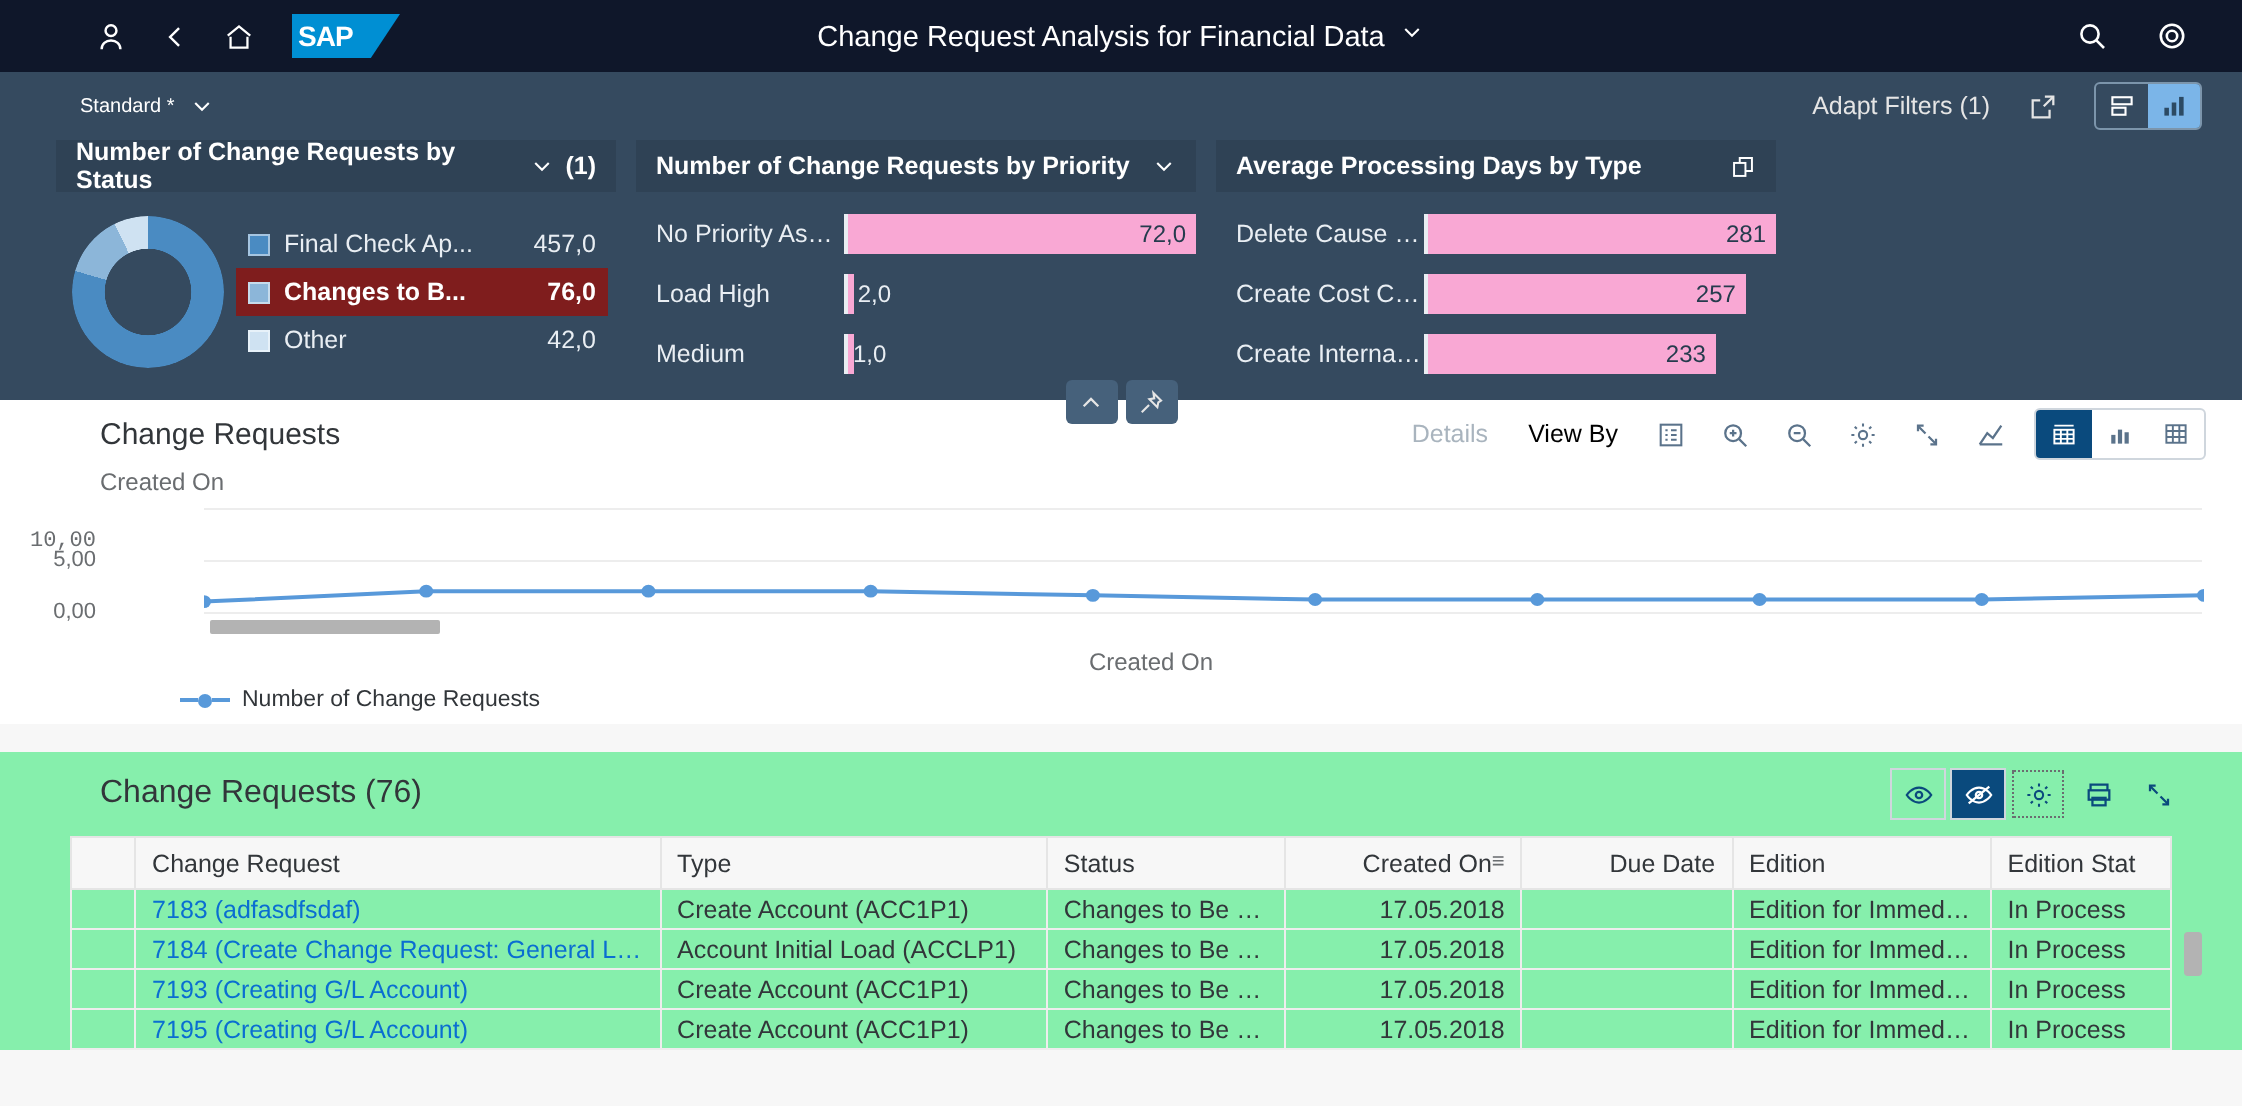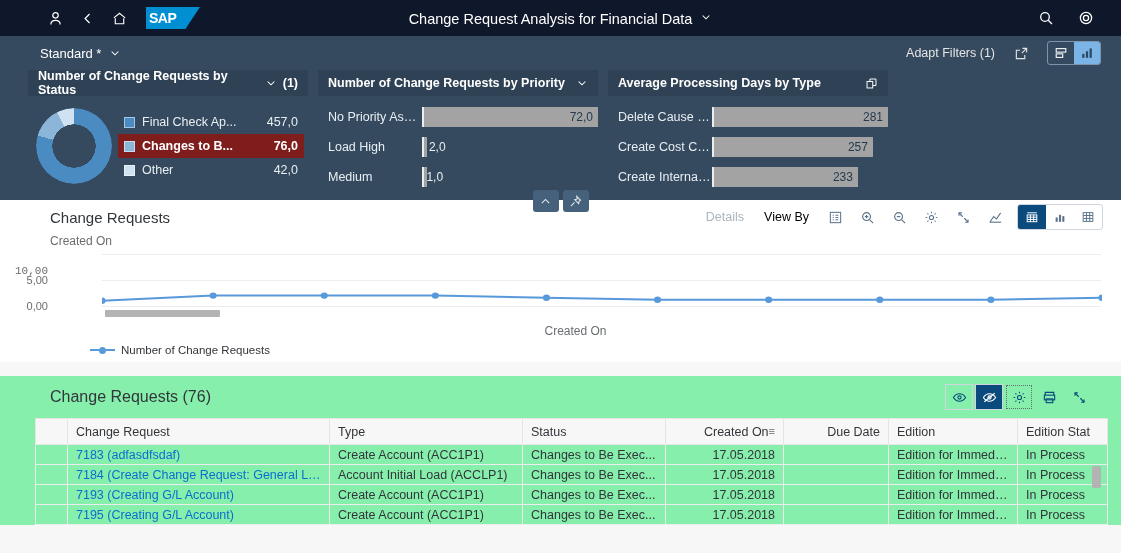--- a/index.html
+++ b/index.html
@@ -63,21 +63,21 @@
     background: #354a5f;
     position: relative;
     padding-bottom: 10px;
   }
   .fb-top {
     height: 34px;
     display: flex; align-items: center;
     padding: 0 20px 0 40px;
   }
   .variant {
-    color: #fff; font-size: 13px;
+    color: #fff; font-size: 10px;
     display: flex; align-items: center; gap: 8px; cursor: pointer; justify-content: center;
   }
   .fb-actions {
     margin-left: auto; display: flex; align-items: center; gap: 12px;
   }
   .adapt-filters { color: #e5e5e5; font-size: 12.5px; cursor: pointer; }
   .seg {
     display: flex; border: 1px solid #7c95ab; border-radius: 3px; overflow: hidden;
   }
   .seg-btn {
@@ -122,21 +122,21 @@
 
   
   .bar-row { display: flex; align-items: center; height: 30px; padding-left: 10px; }
   .bar-label {
     width: 94px; flex: none;
     color: #e9eef3; font-size: 12.5px;
     white-space: nowrap; overflow: hidden; text-overflow: ellipsis;
   }
   .bar-track { flex: 1; position: relative; height: 20px; }
   .bar-fill {
-    height: 20px; background: #a3a3a3;
+    height: 20px; background: #f9a8d4;
     display: flex; align-items: center; justify-content: flex-end;
     color: #253b4d; font-size: 12px; padding-right: 5px;
     min-width: 4px;
   }
   .bar-outside {
     position: absolute; top: 0; height: 20px;
     display: flex; align-items: center;
     color: #e9eef3; font-size: 12px; padding-left: 2px;
   }
   .axis-line {
@@ -630,21 +630,21 @@
       </span>
     </div>
   </div>
 
   <table class="grid">
     <thead>
       <tr id="head-row">
           <th style="width: 32px;"></th>
           <th style="width: 262px;"><span>Change Request</span></th>
           <th style="width: 193px;"><span>Type</span></th>
-          <th style="width: 143px; margin-top: 35px;"><span>Status</span></th>
+          <th style="width: 119px; margin-top: 35px;"><span>Status</span></th>
           <th class="num" style="width: 118px;"><span>Created On</span><span class="th-sorticon"> ≡</span></th>
           <th class="num" style="width: 105px;"><span>Due Date</span></th>
           <th style="width: 129px;"><span>Edition</span></th>
           <th style="width: 90px;"><span>Edition Stat</span></th>
         </tr>
     </thead>
     <tbody id="body-rows">
         <tr>
           <td></td>
           <td class=" link">7183 (adfasdfsdaf)</td>

